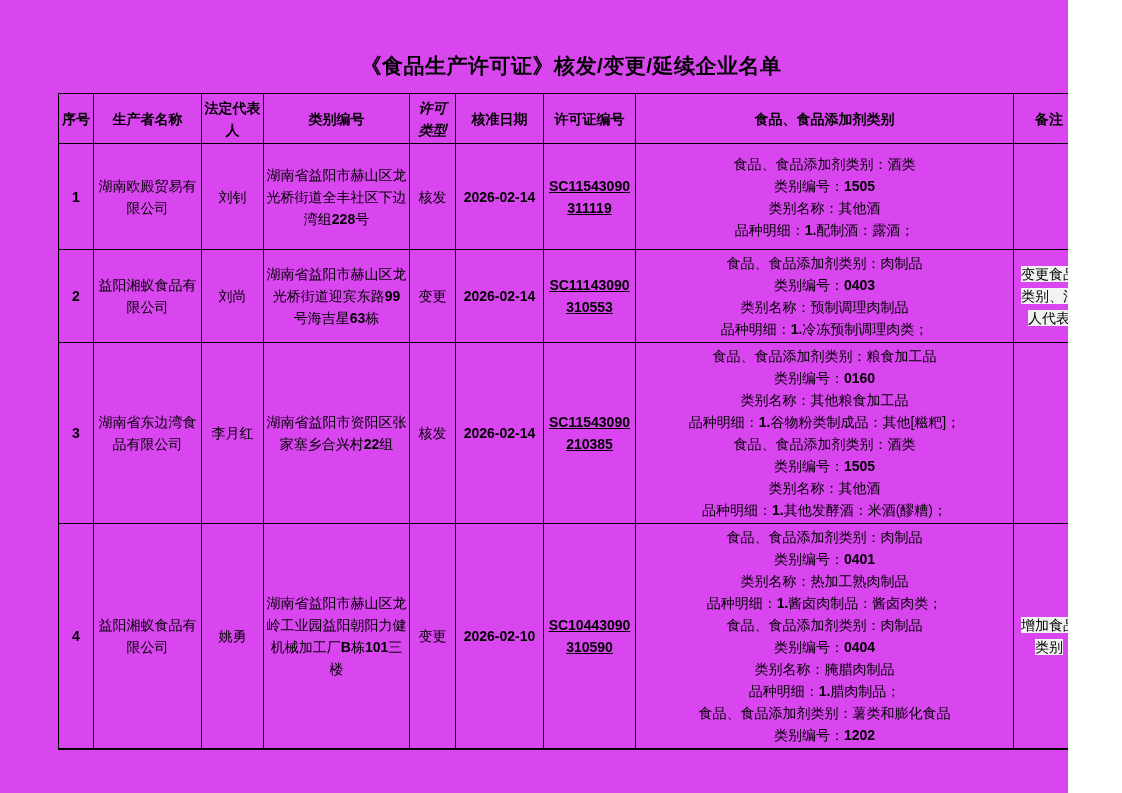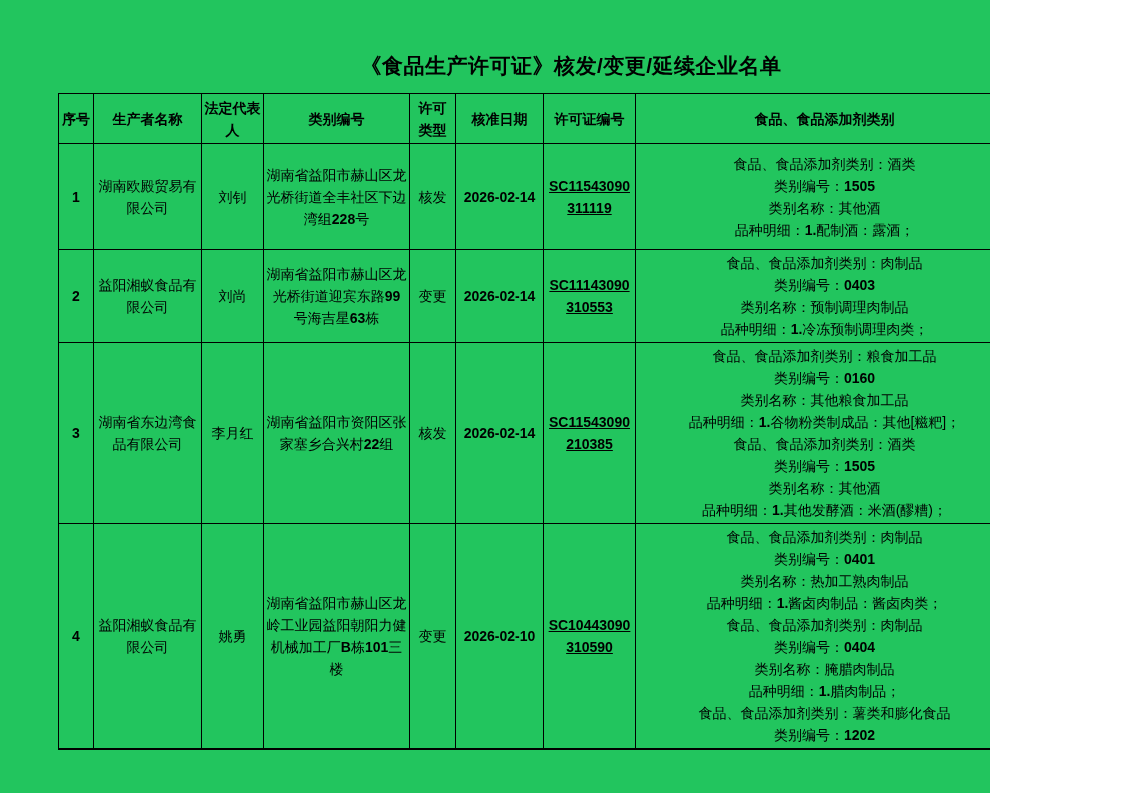--- a/index.html
+++ b/index.html
@@ -1,17 +1,17 @@
 <!DOCTYPE html>
 <html><head>
 <meta charset="utf-8">
 <style>
   html,body{margin:0;padding:0;background:#ffffff;}
   body{width:1122px;height:793px;font-family:"Liberation Sans","DejaVu Sans",sans-serif;color:#000;}
-  .page{position:relative;width:990px;height:793px;background:#22c55e;overflow:hidden;}
+  .page{position:relative;width:1068px;height:793px;background:#d946ef;overflow:hidden;}
   .doc-title{
     margin:0;
     padding-top:52px;
     margin-left:58px;
     width:1026px;
     text-align:center;
     font-size:21px;
     font-weight:700;
     color:#000;
     letter-spacing:0.5px;
@@ -33,21 +33,21 @@
   }
   table.lic th{font-weight:700;}
   tr.h-head{height:50px;}
   tr.r1{height:106px;}
   tr.r2{height:91px;}
   tr.r3{height:175px;}
   tr.r4{height:215px;}
   tr.r4 td{border-bottom:2px solid #000;}
   th.h-seq{padding:2px 9px;}
   th.h-rep{padding:2px 6px;}
-  th.h-type{padding:2px 6px;}
+  th.h-type{padding:2px 6px;font-style:italic;}
   td.c-name, td.c-addr{
     text-align:justify;
     padding:2px 5px;
     line-height:24px;
   }
   td.c-lic{
     text-align:left;
     padding:2px 4px;
     word-break:break-all;
     line-height:24px;

